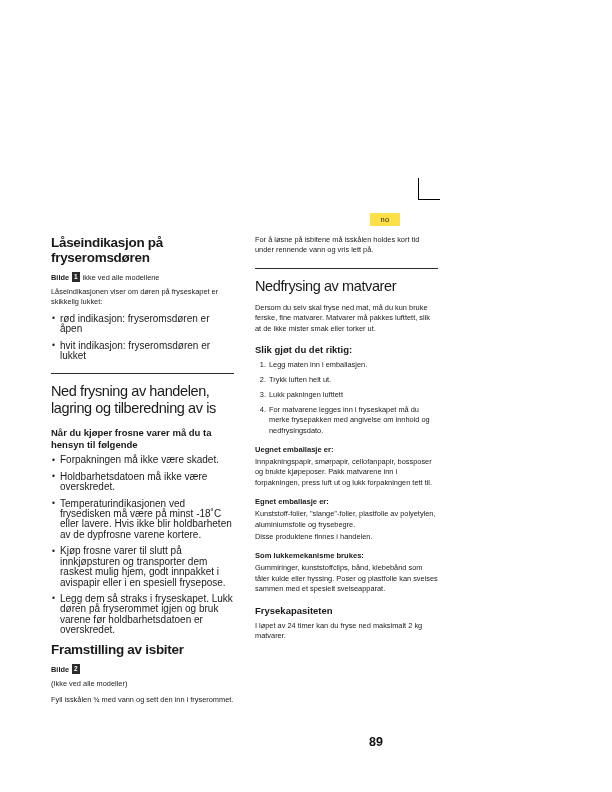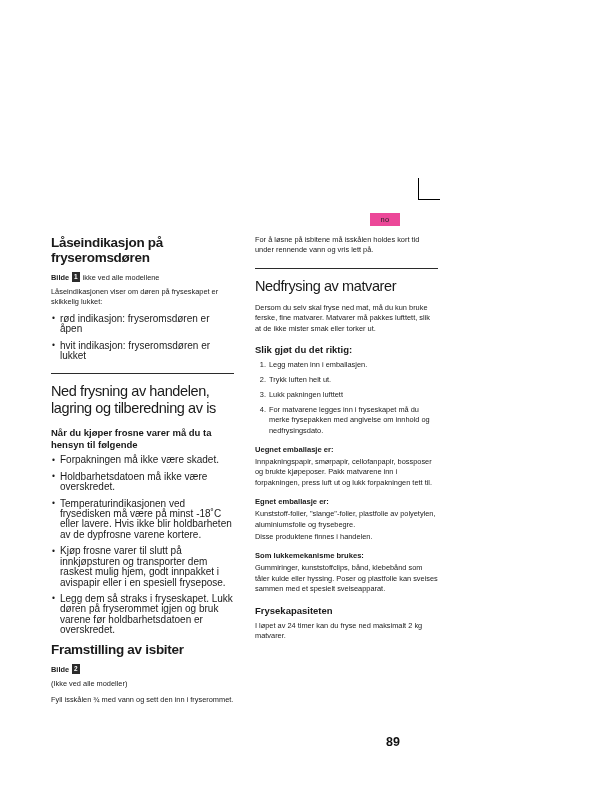--- a/index.html
+++ b/index.html
@@ -45,21 +45,21 @@
     background: #000;
   }
 
   
   .lang-tag {
     position: absolute;
     left: 370px;
     top: 213px;
     width: 30px;
     height: 13px;
-    background: #ec4899;
+    background: #fde047;
     border: 0;
     font-size: 7.5px;
     line-height: 13px;
     text-align: center;
     color: #222;
     letter-spacing: 0.3px;
   }
 
   
   .col {
@@ -158,21 +158,21 @@
     border: 0;
     border-top: 1px solid #2b2b2b;
     margin: 12px 0 9px 0;
     height: 0;
   }
   .page-number {
     position: absolute;
     left: 352px;
     top: 735px;
     width: 48px;
-    text-align: right;
+    text-align: center;
     font-size: 12.5px;
     font-weight: bold;
     color: #111;
   }
 </style>
 </head>
 <body>
 
 <div class="page">
 

